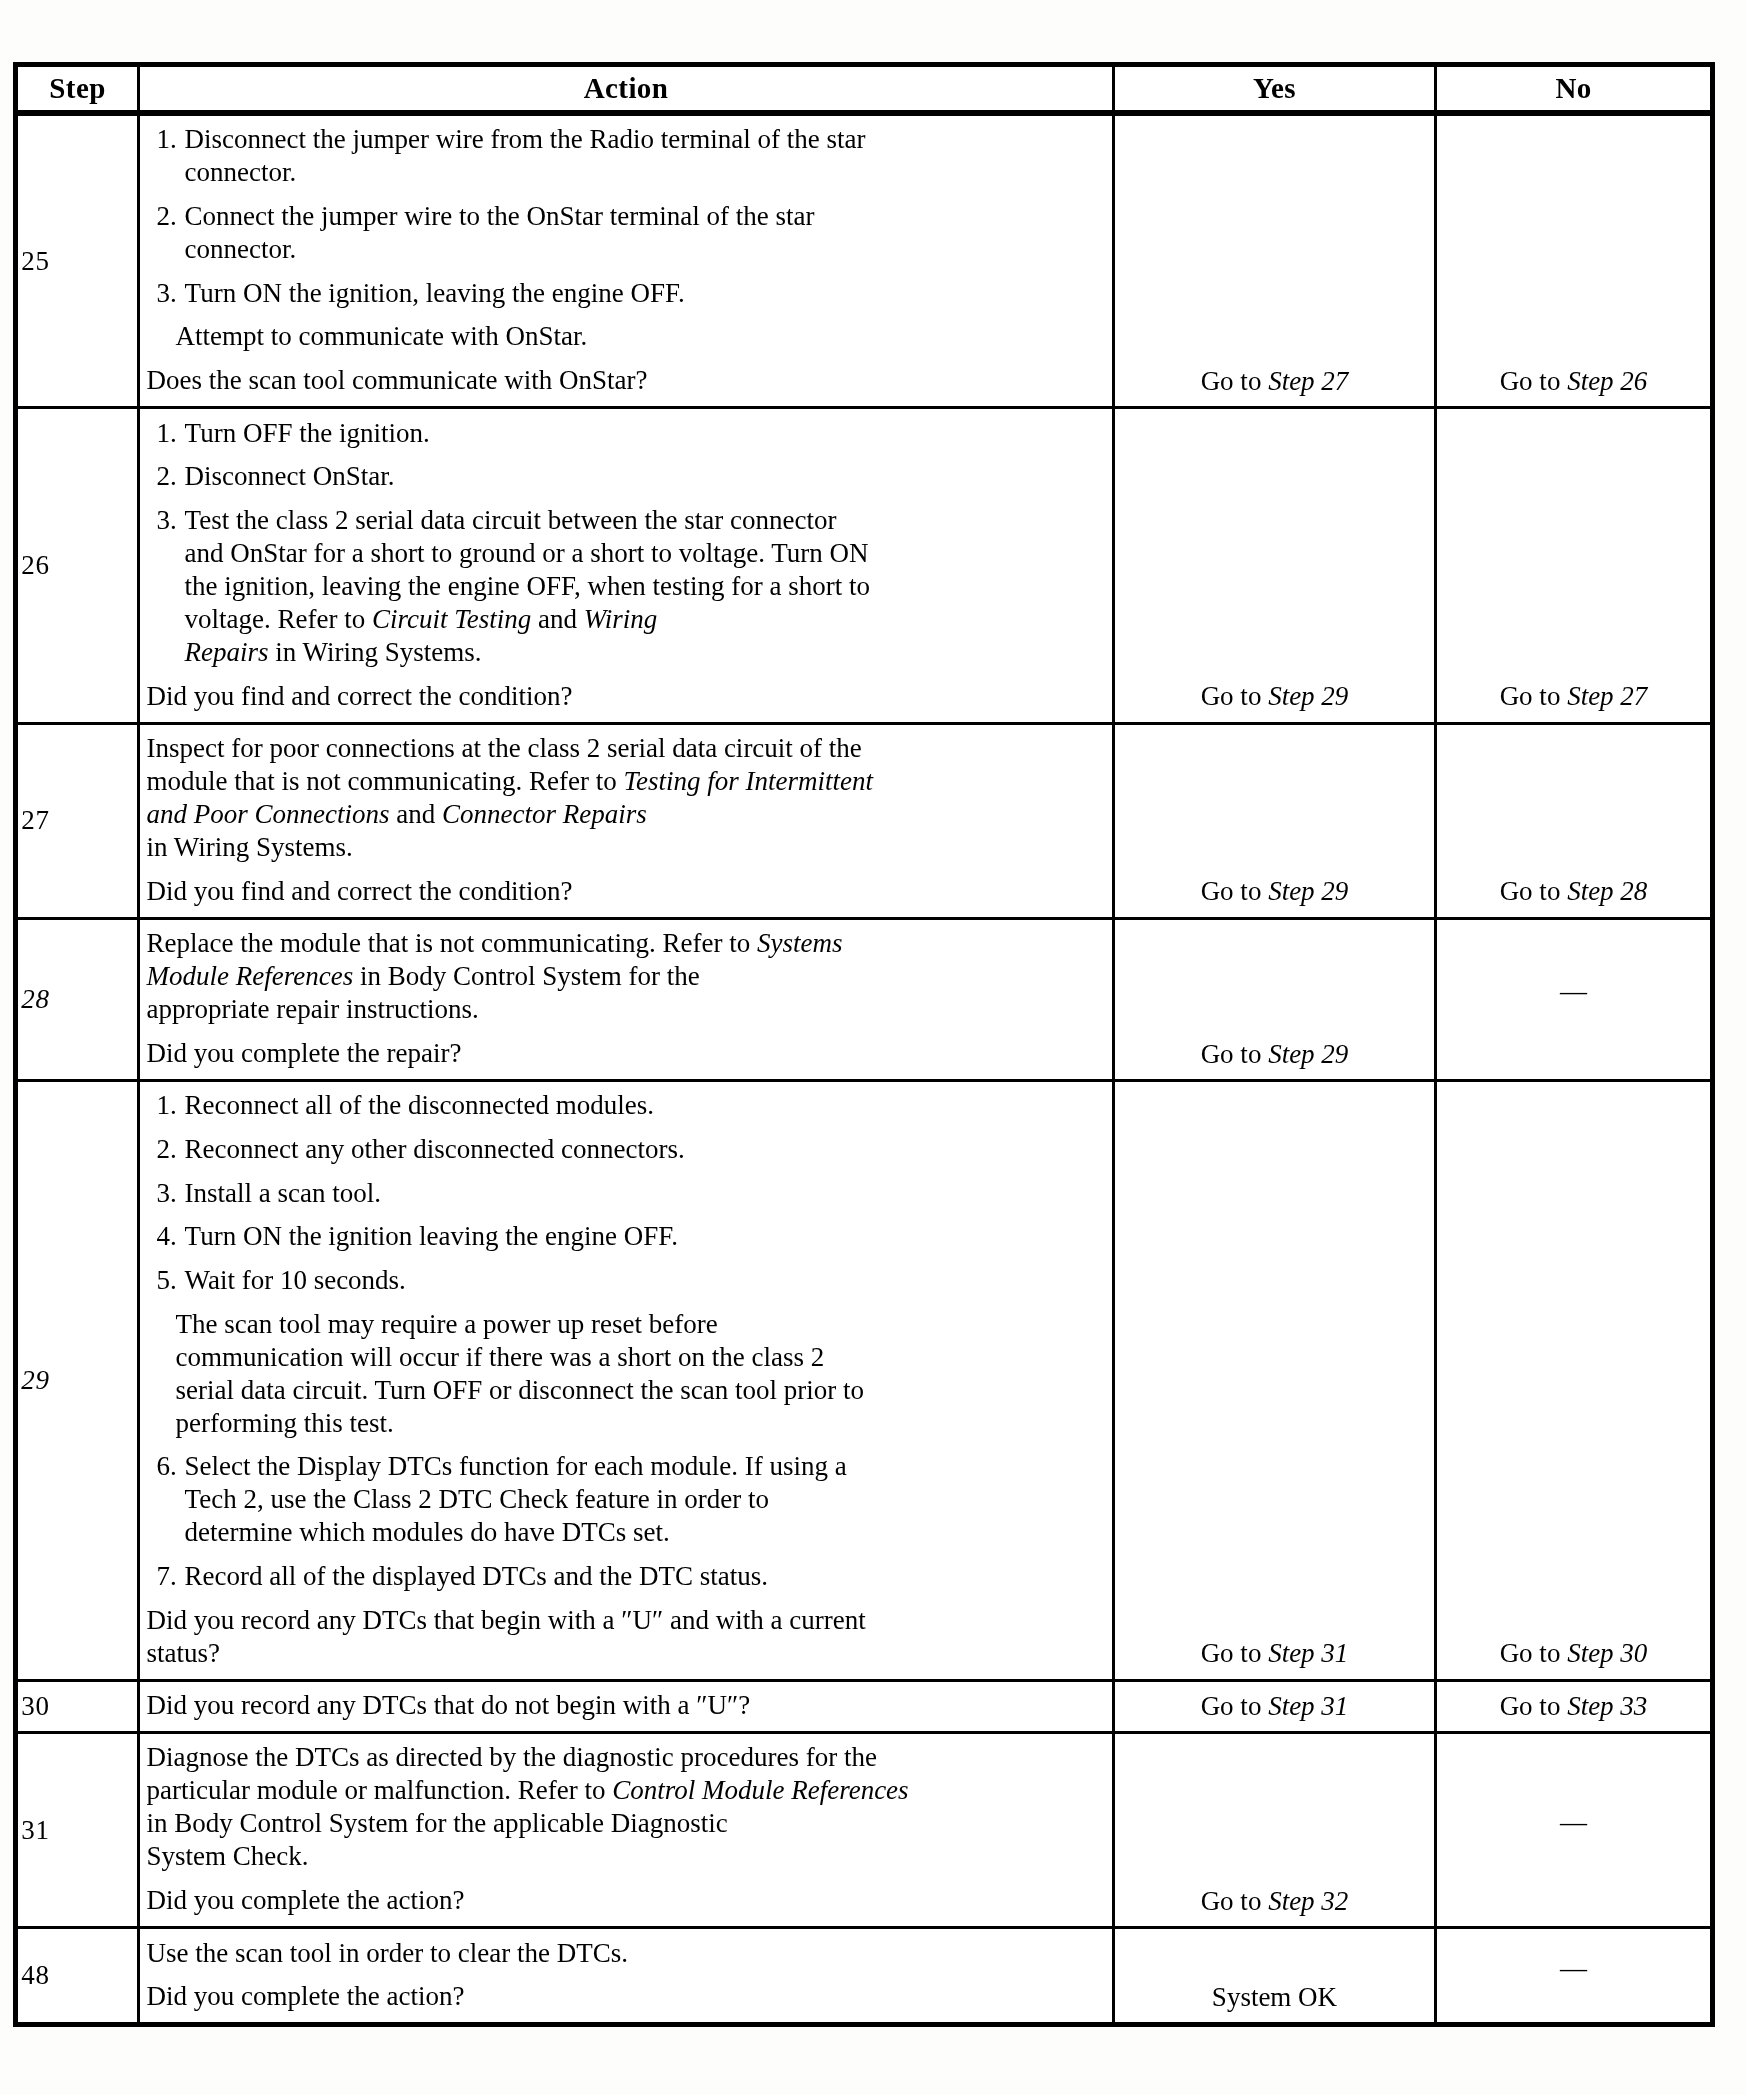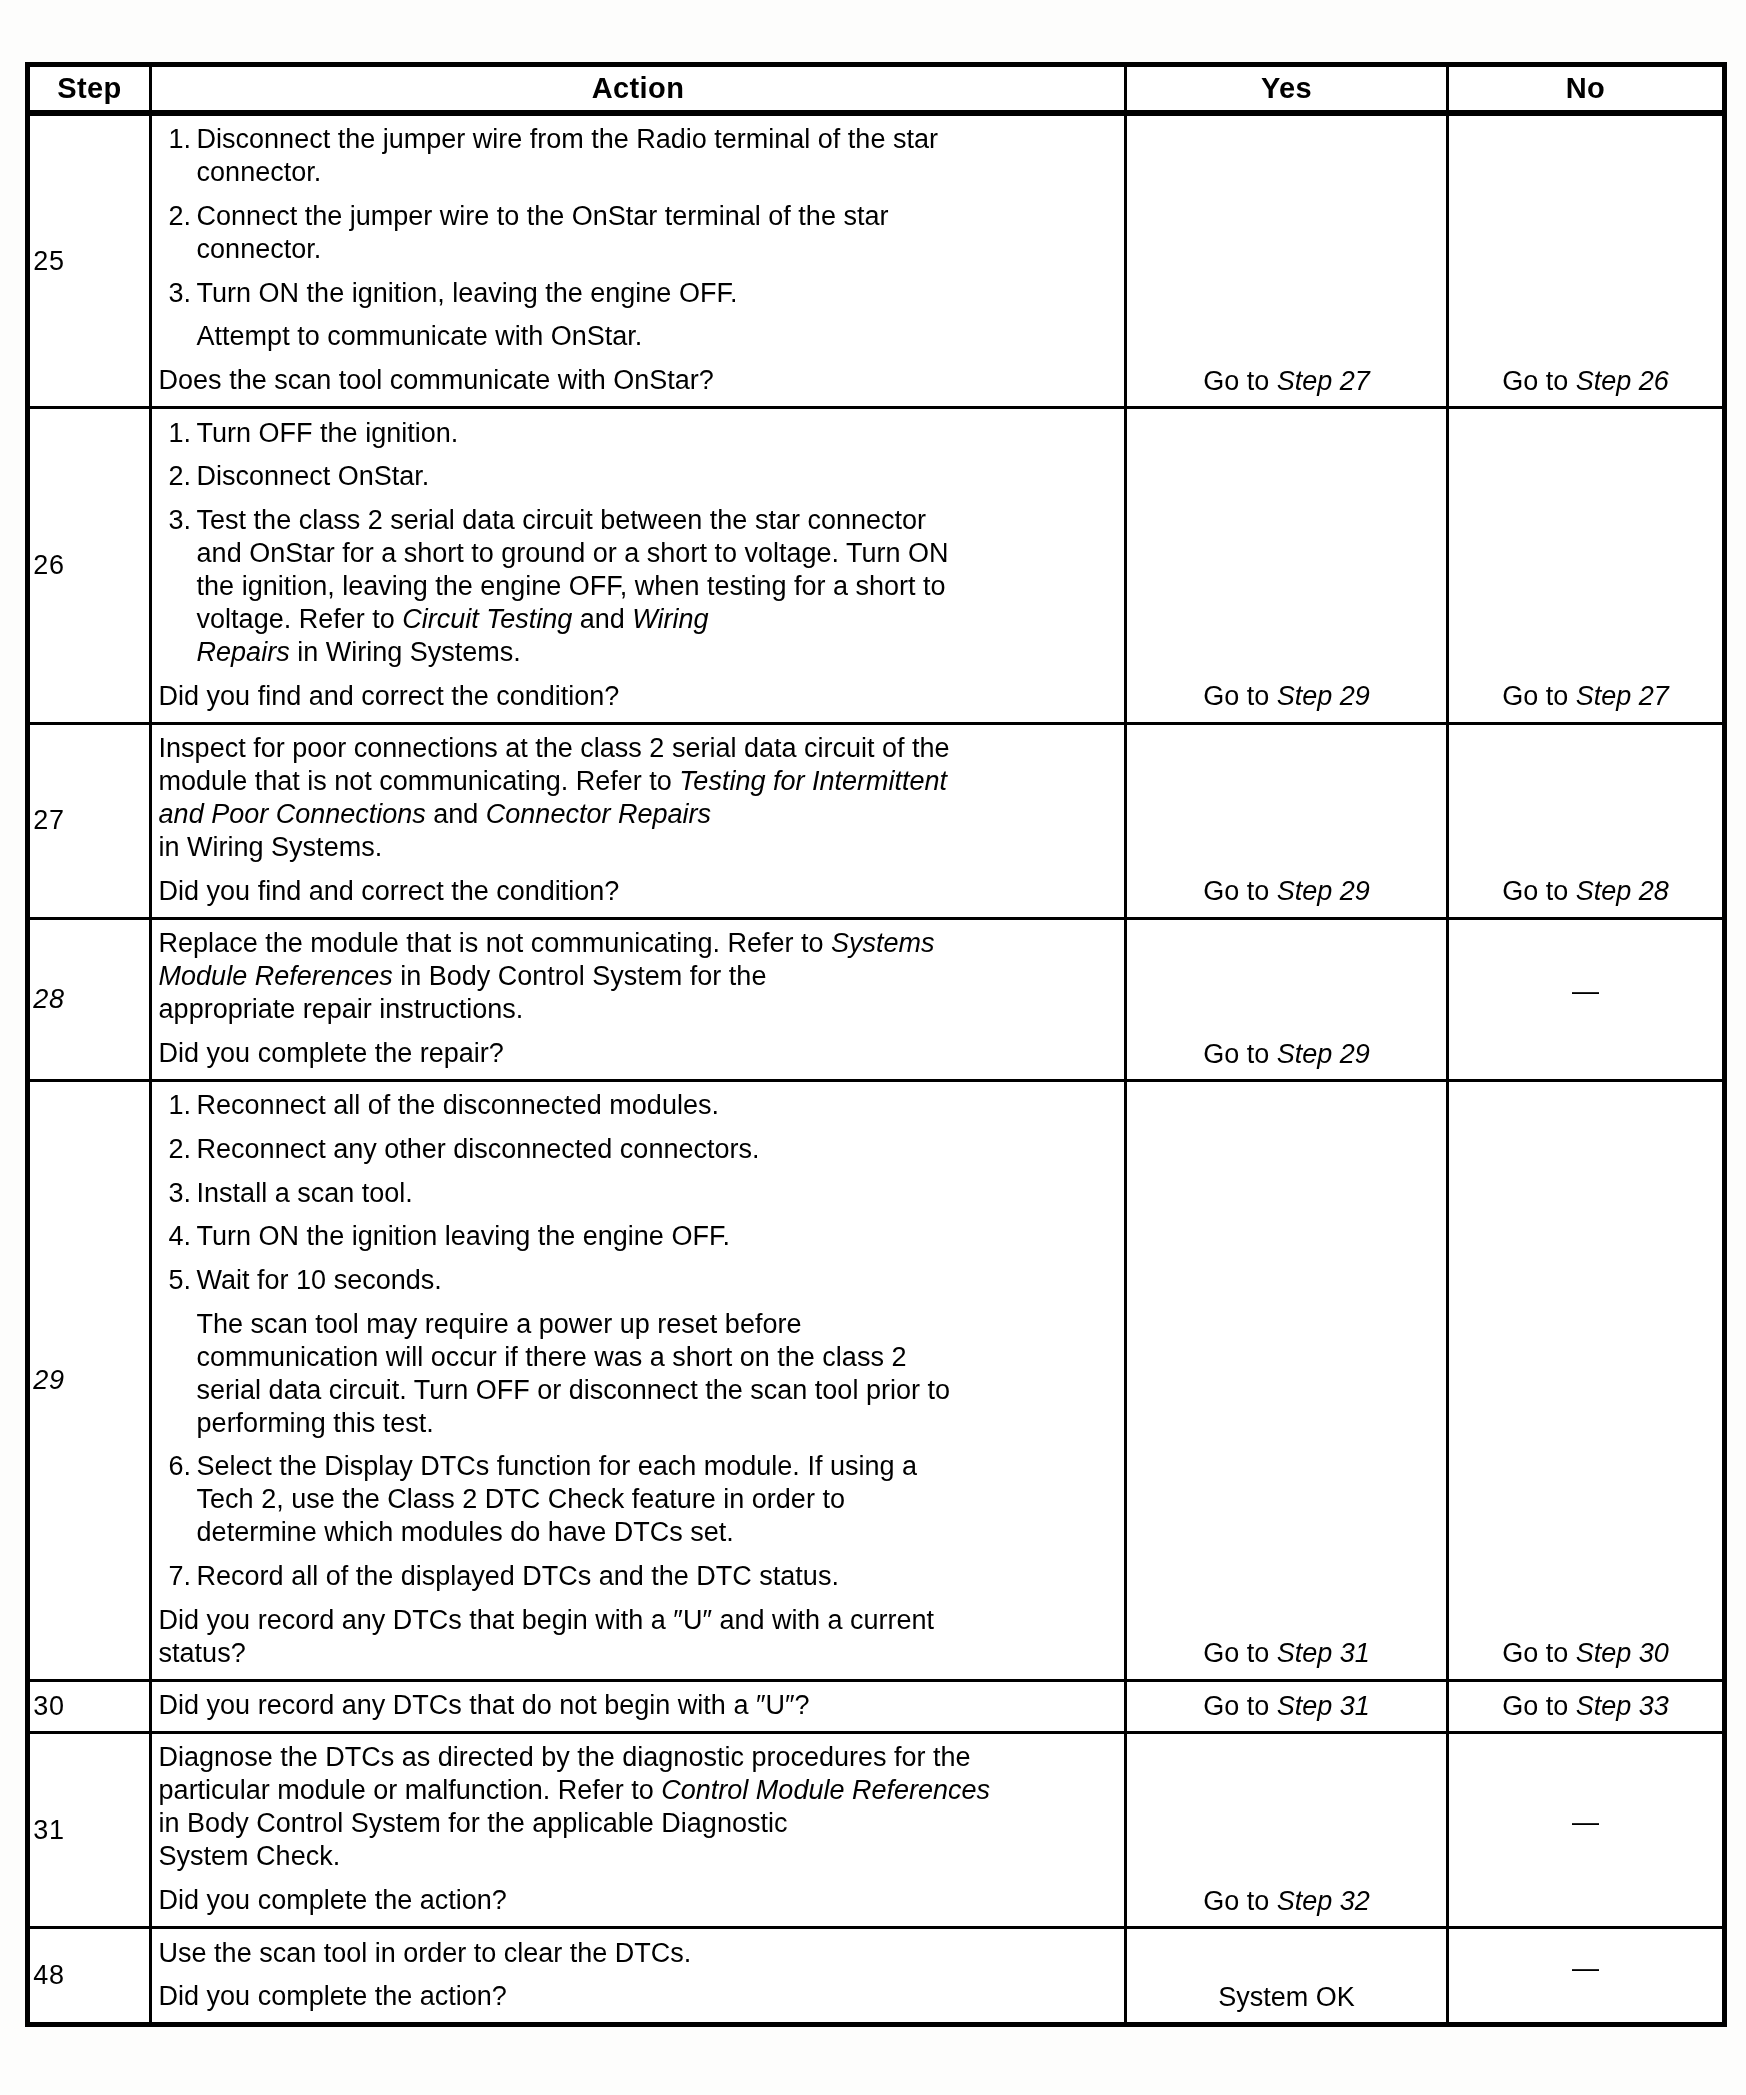--- a/index.html
+++ b/index.html
@@ -7,21 +7,22 @@
   body {
     width: 1747px; height: 2096px;
     background: #fdfdfc;
     color: #000;
     font-family: "Liberation Sans", sans-serif;
     overflow: hidden;
     position: relative;
   }
   .page {
     position: absolute; inset: 0;
-    padding: 62px 24px 0 25px;
+    padding: 62px 24px 0 13px;
+    font-family: Liberation Serif, serif;
   }
   table.diag {
     width: 1698px;
     border-collapse: collapse;
     table-layout: fixed;
     background: #fff;
     border: 5.8px solid #000;
   }
   col.c-step   { width: 123px; }
   col.c-action { width: 975px; }
@@ -46,21 +47,21 @@
     padding: 7.4px 6.6px 9px 6.6px;
   }
   .blk { margin-top: 10.7px; }
   .blk:first-child { margin-top: 0; }
   .blk.item { display: flex; }
   .blk.item .num {
     flex: 0 0 38px;
     padding-left: 10px;
   }
   .blk.item .itxt { flex: 1 1 auto; }
-  .blk.cont { margin-left: 38px; }
+  .blk.cont { margin-left: 29px; }
   td.yes-cell, td.no-cell {
     text-align: center; vertical-align: bottom;
     padding: 5px 5px 8.2px 5px;
   }
   td.yes-cell.dash, td.no-cell.dash { vertical-align: middle; padding-bottom: 20px; }
 </style>
 </head>
 <body>
 
 <div class="page">

